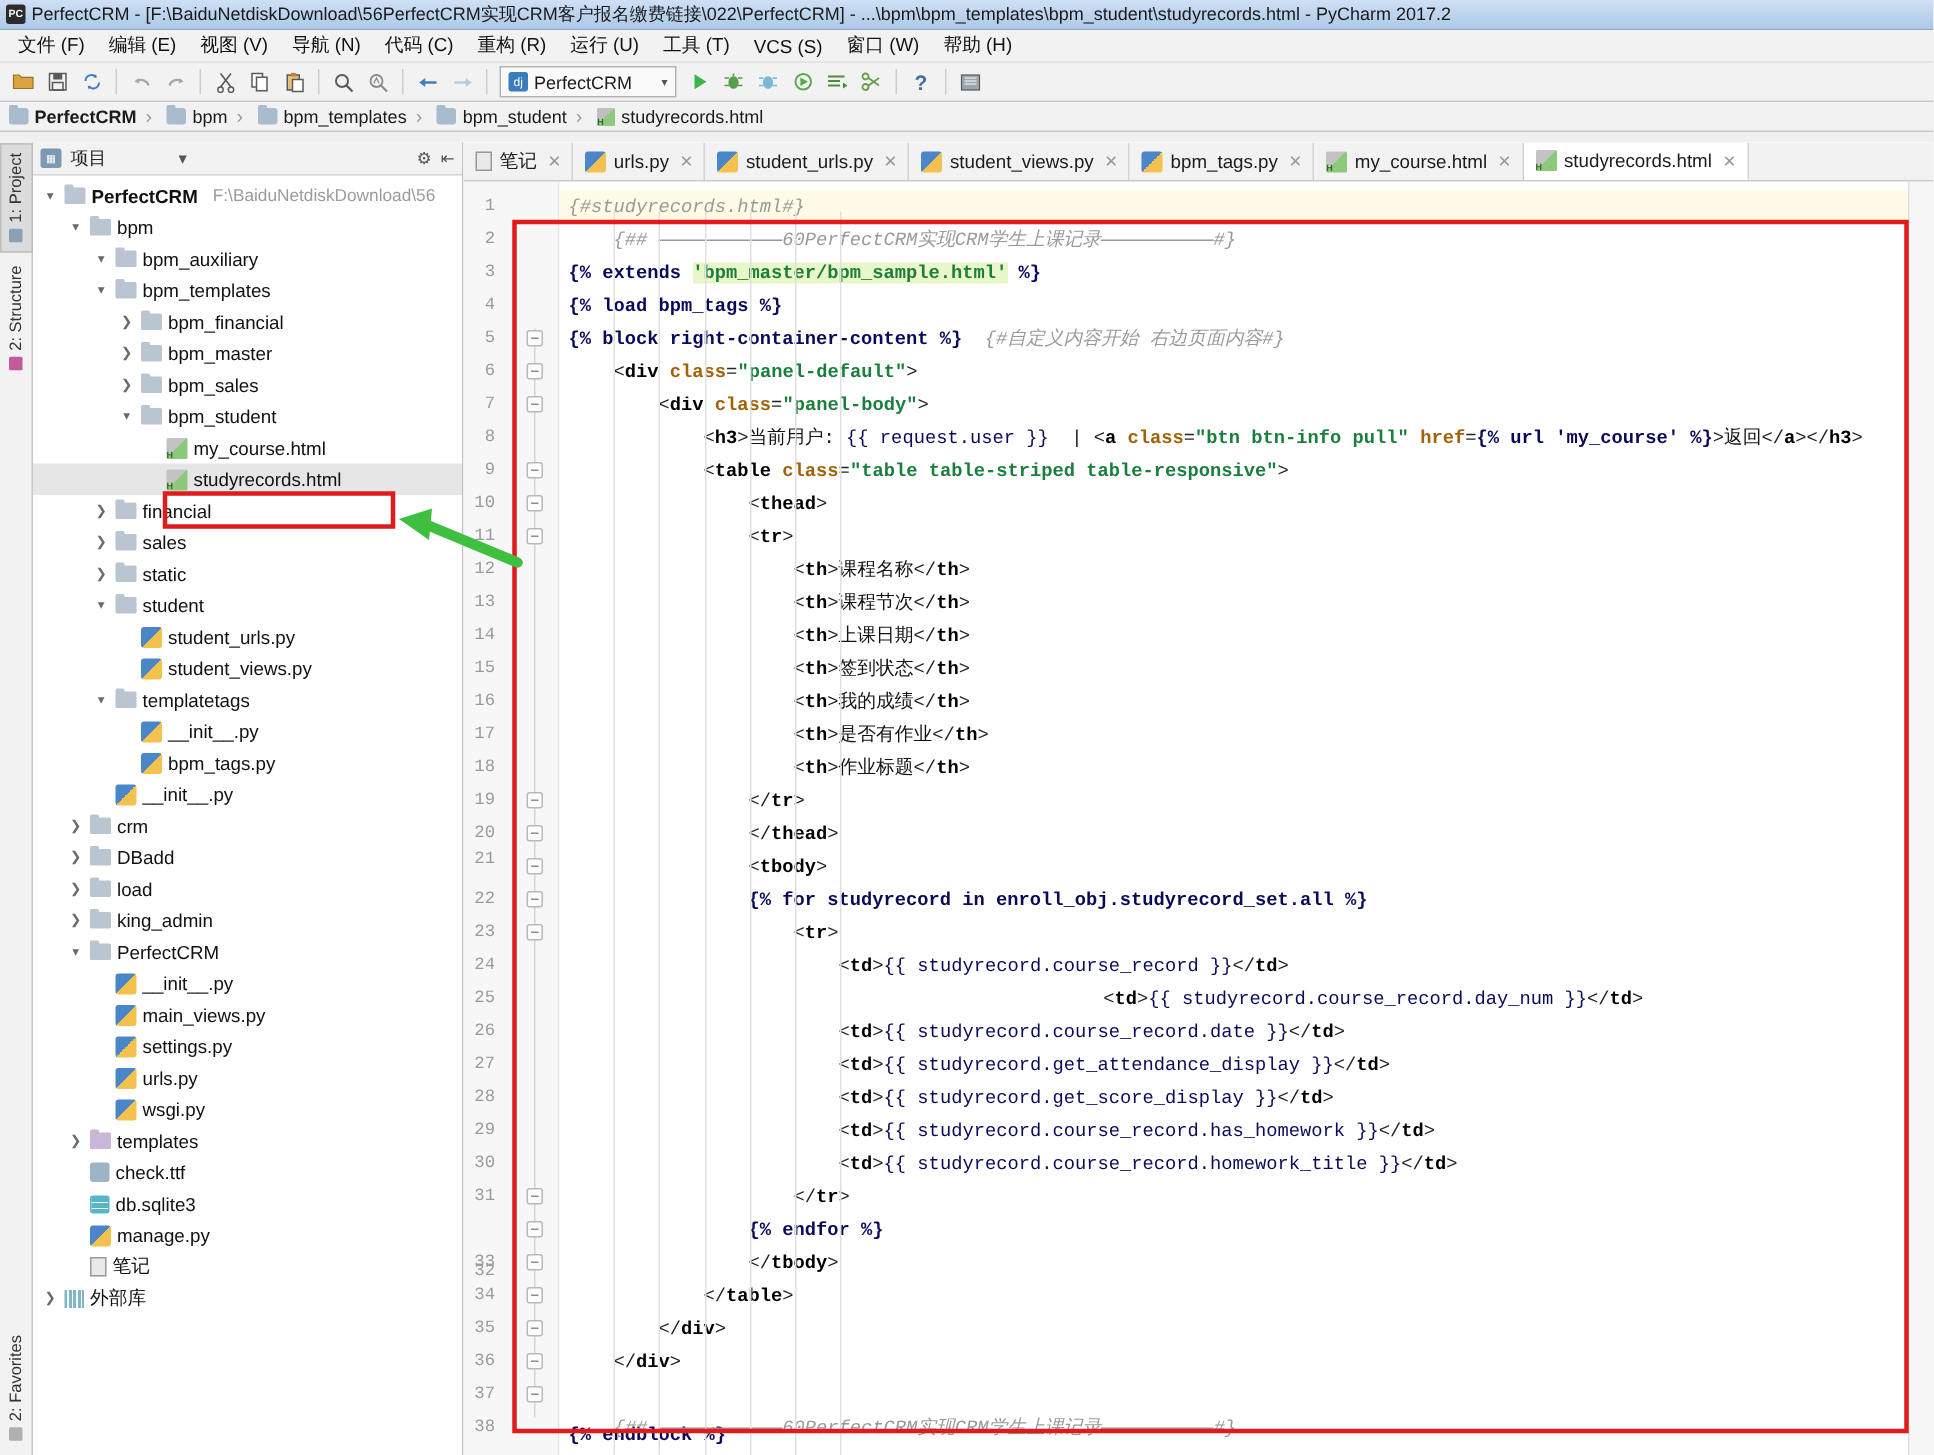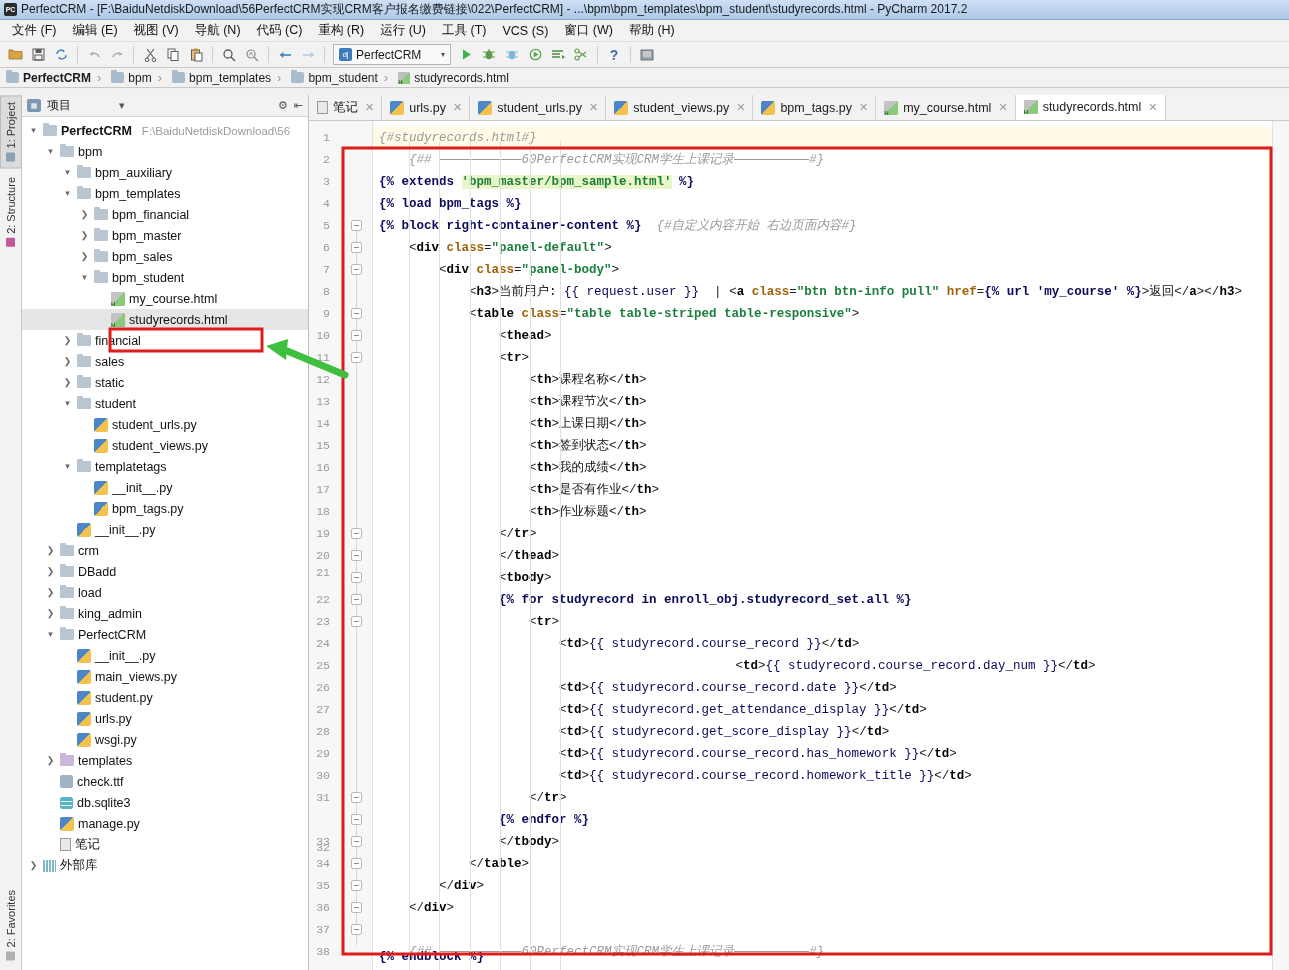--- a/index.html
+++ b/index.html
@@ -612,21 +612,21 @@
             <span class="node-label">__init__.py</span>
           </div>
           <div class="node" style="padding-left: 40px;">
             <span class="arrow none">·</span>
             <span class="ico ico-py"></span>
             <span class="node-label">main_views.py</span>
           </div>
           <div class="node" style="padding-left: 40px;">
             <span class="arrow none">·</span>
             <span class="ico ico-py"></span>
-            <span class="node-label">student.py</span>
+            <span class="node-label">settings.py</span>
           </div>
           <div class="node" style="padding-left: 40px;">
             <span class="arrow none">·</span>
             <span class="ico ico-py"></span>
             <span class="node-label">urls.py</span>
           </div>
           <div class="node" style="padding-left: 40px;">
             <span class="arrow none">·</span>
             <span class="ico ico-py"></span>
             <span class="node-label">wsgi.py</span>

